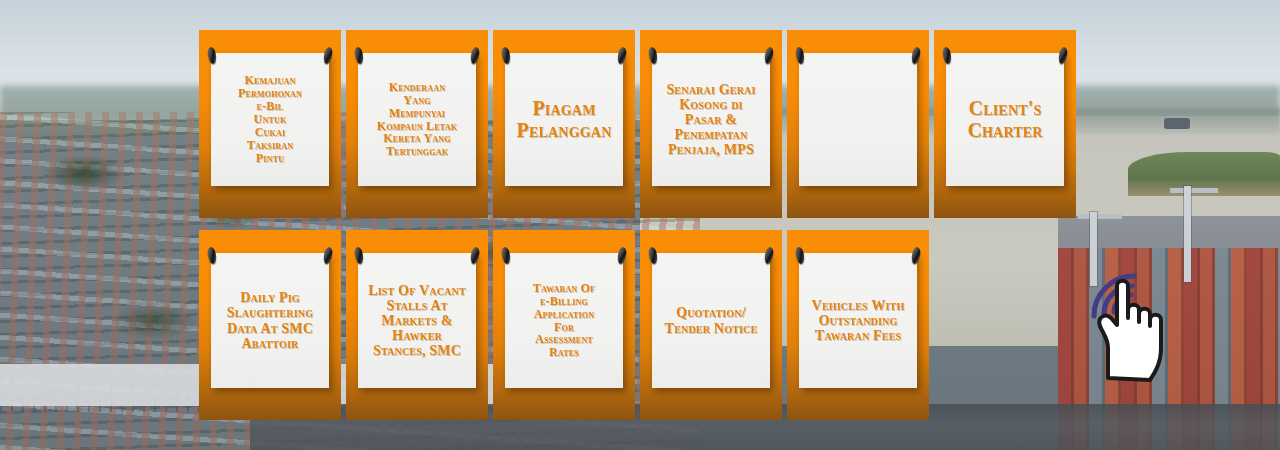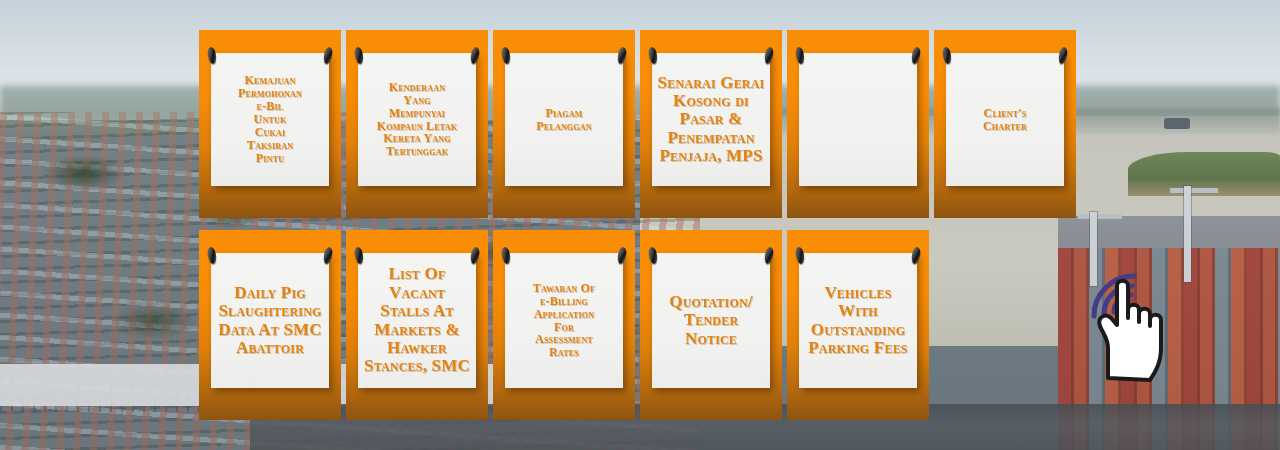--- a/index.html
+++ b/index.html
@@ -175,23 +175,23 @@
     font-variant:small-caps;
     font-weight:bold;
     color:#e8820c;
     font-size:15px;
     line-height:1.08;
     letter-spacing:.2px;
     text-align:center;
     text-shadow:1px 1px 0 rgba(90,70,40,.28);
     white-space:pre-line;
   }
-  .card-title.sm{ font-size:17px; }
+  .card-title.sm{ font-size:14px; }
   .card-title.xs{ font-size:12px; }
-  .card-title.lg{ font-size:12px; }
+  .card-title.lg{ font-size:20px; }
 
   
   .cursor{
     position:absolute;
     left:1086px; top:256px;
     width:120px; height:130px;
     pointer-events:none;
   }
 </style>
 </head>
@@ -317,21 +317,21 @@
           <div class="card-title sm">Quotation/
 Tender Notice</div>
         </div>
       </div>
       <div class="panel">
         <div class="paper">
           <span class="pin left"></span>
           <span class="pin right"></span>
           <div class="card-title sm">Vehicles With
 Outstanding
-Parking Fees</div>
+Tawaran Fees</div>
         </div>
       </div>
     </div>
 
   <div class="cursor">
     <svg width="120" height="130" viewBox="0 0 120 130" xmlns="http://www.w3.org/2000/svg">
       <g fill="none" stroke="#453C86" stroke-width="5" stroke-linecap="round">
         <path d="M18 58 A28 28 0 0 1 46 30"></path>
         <path d="M8 60 A40 40 0 0 1 48 20"></path>
         <path d="M28 56 A17 17 0 0 1 45 39"></path>

